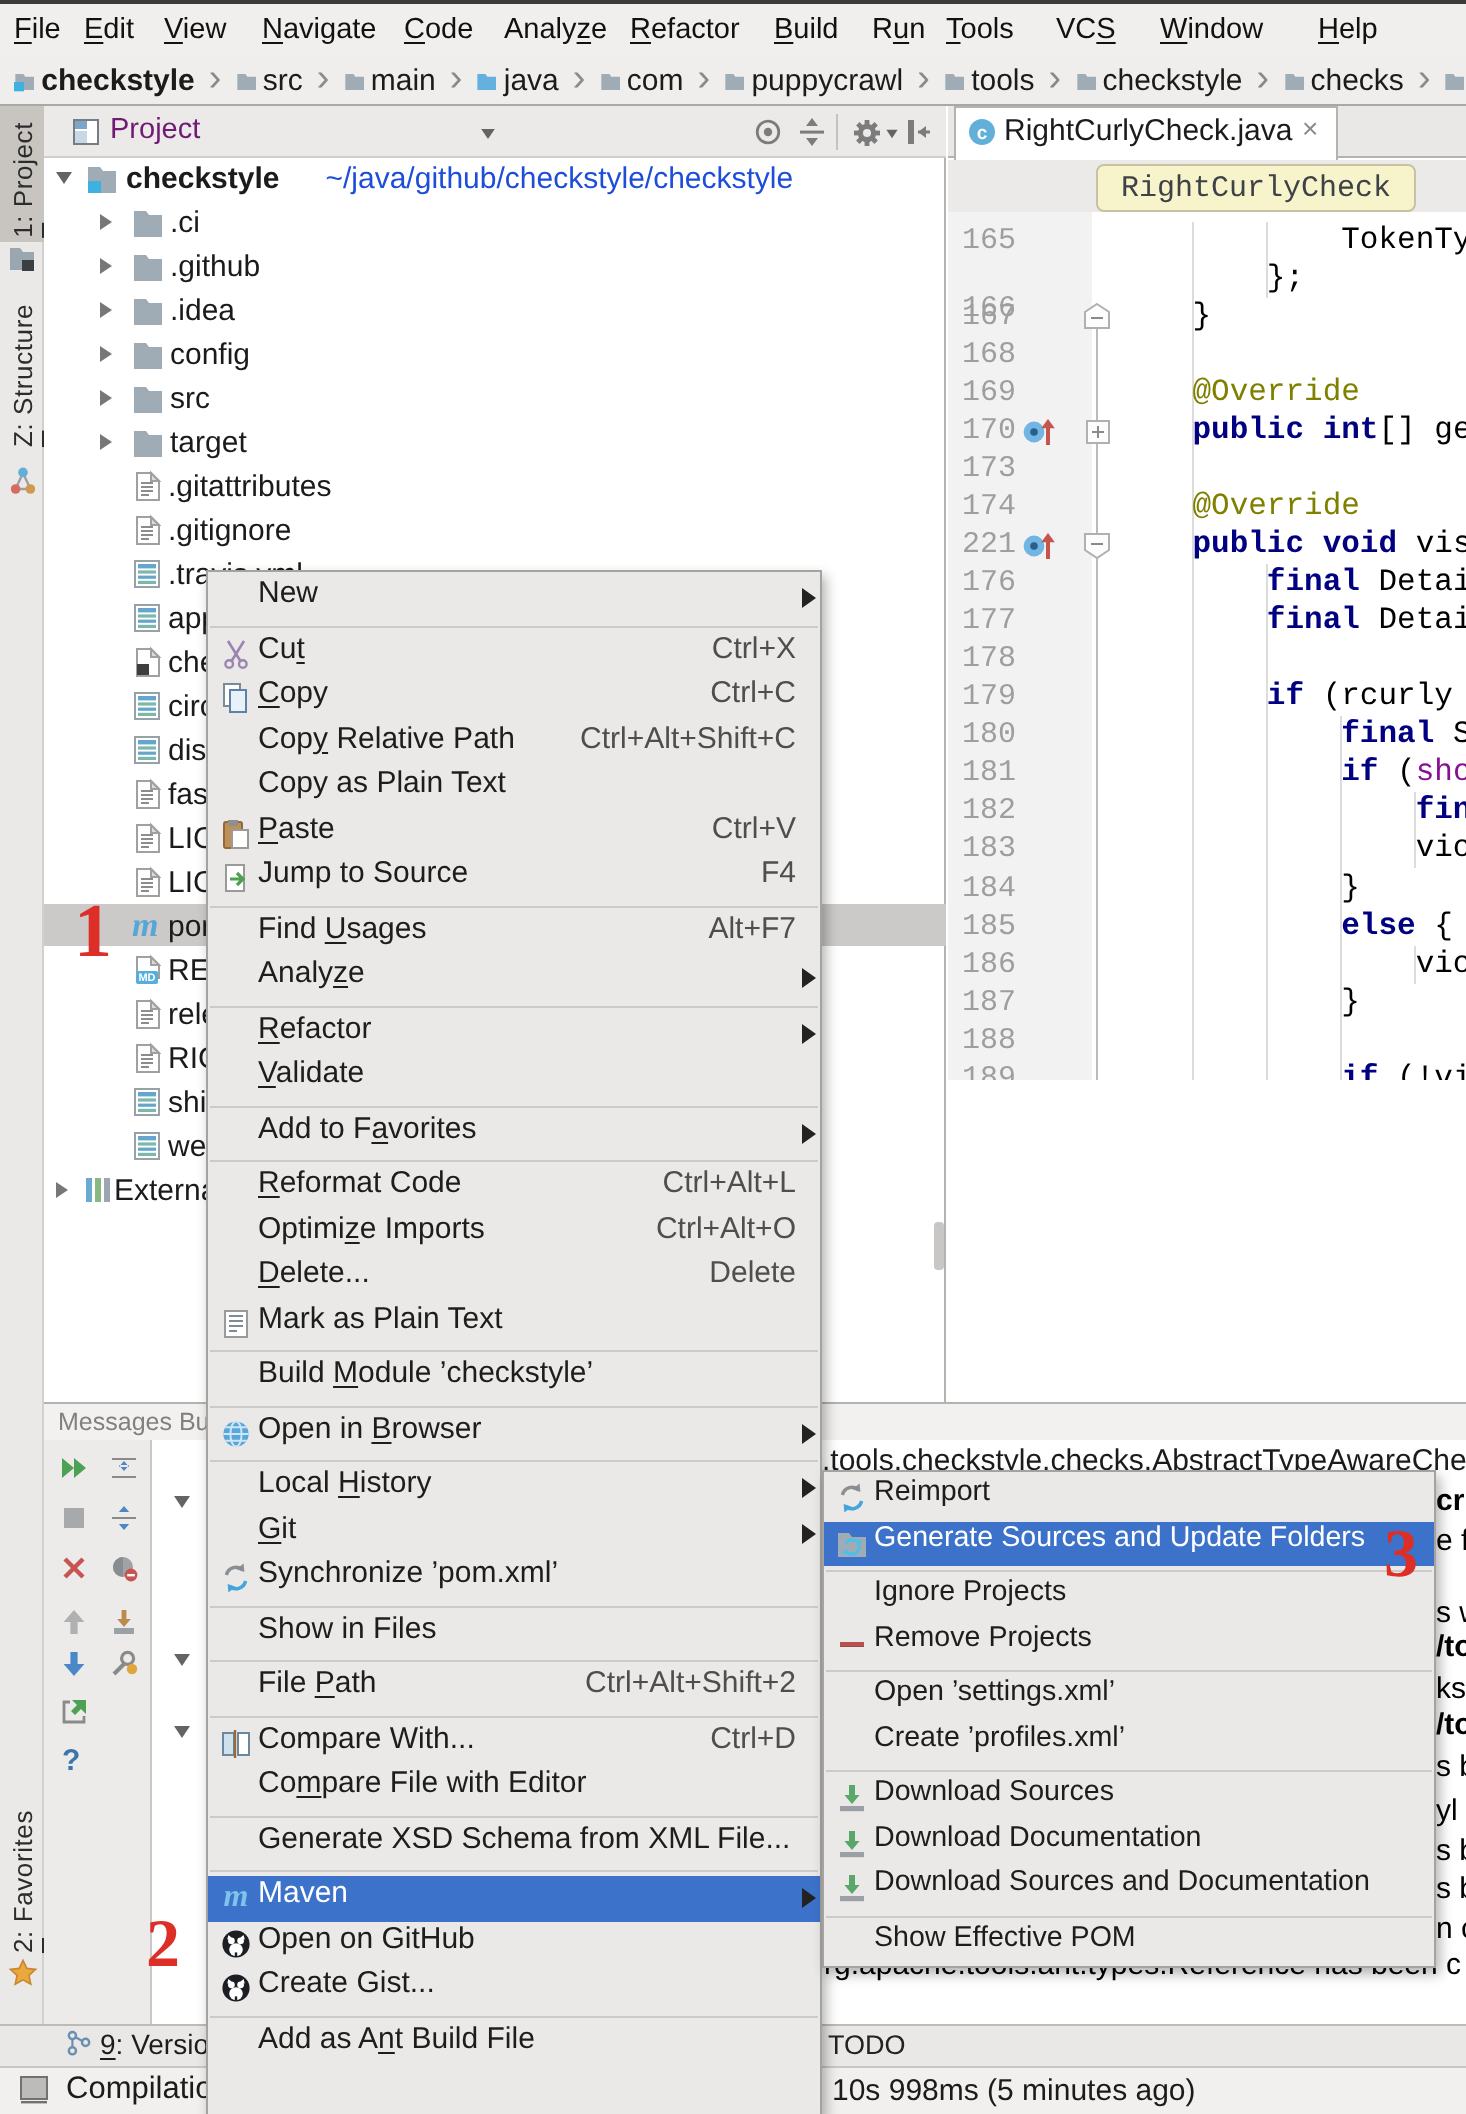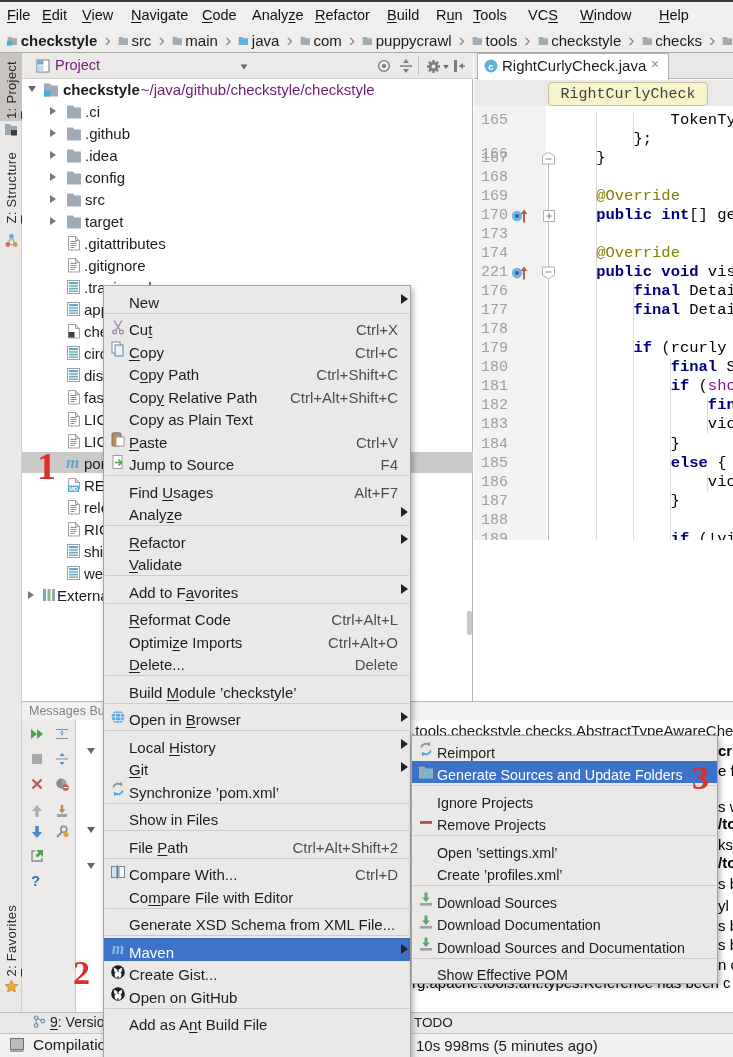--- a/index.html
+++ b/index.html
@@ -6,21 +6,21 @@
 *{box-sizing:border-box}
 .ab{position:absolute}
 .mono{font-family:"Liberation Mono",monospace}
 .b{font-weight:bold}
 svg{display:block}
 .tri-r{width:0;height:0;border-left:6px solid #777;border-top:4.5px solid transparent;border-bottom:4.5px solid transparent}
 .tri-d{width:0;height:0;border-top:6px solid #646464;border-left:4.5px solid transparent;border-right:4.5px solid transparent}
 .mtri{width:0;height:0;border-left:7px solid #222;border-top:5px solid transparent;border-bottom:5px solid transparent}
 u{text-decoration-thickness:1px;text-underline-offset:2px}
 .trow{position:absolute;height:22px;display:flex;align-items:center;font-size:15px;color:#1b1b1b;white-space:nowrap}
-.mi{position:relative;height:22.5px;display:flex;align-items:flex-end;font-size:15px;color:#1d1d1d;padding-left:25px;white-space:nowrap}
+.mi{position:relative;height:22.5px;display:flex;align-items:flex-start;font-size:15px;color:#1d1d1d;padding-left:25px;white-space:nowrap}
 .mi .ic{position:absolute;left:6px;top:3px;width:16px;height:16px}
 .mi .sc{position:absolute;right:12px;color:#4e4e4e}
 .mi .sub{position:absolute;right:2px;top:6px}
 #smenu .mi{font-size:14.3px}
 .msep{height:1px;background:#cdcbc8;margin:2px 1px}
 .menu{position:absolute;background:#eae9e7;border:1px solid #a5a3a0;box-shadow:2px 3px 6px rgba(0,0,0,.3);padding:2px 0}
 .hl{background:#3c72c9;color:#fff}
 .cl{position:absolute;left:0;width:174px;height:19.2px;white-space:pre;overflow:hidden}
 .k{color:#000080;font-weight:bold}
 .ann{color:#808000}
@@ -220,21 +220,21 @@
 <div class="ab" style="left:22px;top:452px;width:451px;height:21px;background:#cbcac8"></div>
 <div class="ab" style="left:467px;top:611px;width:5px;height:24px;background:#c9c7c5;border-radius:2px"></div>
 <div class="ab" id="tree" style="left:22px;top:79px;width:451px;height:622px;overflow:hidden">
 <div class="trow" style="left:6px;top:-1px">
       <span class="tri-d" style="margin-right:7px"></span>
       <svg width="16" height="15" viewBox="0 0 16 15" style="margin-right:4px">
         <path fill="#9fabb5" d="M1 1.5h6l1.5 2H15v11H1z"></path>
         <rect x="1" y="8.5" width="6.5" height="6" fill="#3eb1e1"></rect>
       </svg>
       <span class="b">checkstyle</span>
-      <span style="color:#701a75;margin-left:1px">~/java/github/checkstyle/checkstyle</span>
+      <span style="color:#1d4ed8;margin-left:23px">~/java/github/checkstyle/checkstyle</span>
     </div>
 <div class="trow" style="left:28px;top:21px"><span class="tri-r" style="margin-right:10px"></span><svg width="16" height="15" viewBox="0 0 16 15" style="margin-right:3px">
         <path fill="#9fabb5" d="M1 1.5h6l1.5 2H15v11H1z"></path>
       </svg>.ci</div>
 <div class="trow" style="left:28px;top:43px"><span class="tri-r" style="margin-right:10px"></span><svg width="16" height="15" viewBox="0 0 16 15" style="margin-right:3px">
         <path fill="#9fabb5" d="M1 1.5h6l1.5 2H15v11H1z"></path>
       </svg>.github</div>
 <div class="trow" style="left:28px;top:65px"><span class="tri-r" style="margin-right:10px"></span><svg width="16" height="15" viewBox="0 0 16 15" style="margin-right:3px">
         <path fill="#9fabb5" d="M1 1.5h6l1.5 2H15v11H1z"></path>
       </svg>.idea</div>
@@ -514,24 +514,20 @@
     </div>
 <div class="mi">
       <svg class="ic" viewBox="0 0 16 16">
         <rect x="2" y="1" width="8" height="11" fill="#fff" stroke="#7a8b9a"></rect>
         <rect x="5" y="4" width="8" height="11" fill="#e8f1f8" stroke="#5c82a8"></rect>
       </svg>
       <span><u>C</u>opy</span>
       <span class="sc">Ctrl+C</span>
     </div>
 <div class="mi">
-      <span>C<u>o</u>py Path</span>
-      <span class="sc">Ctrl+Shift+C</span>
-    </div>
-<div class="mi">
       <span>Cop<u>y</u> Relative Path</span>
       <span class="sc">Ctrl+Alt+Shift+C</span>
     </div>
 <div class="mi">
       <span>Copy as Plain Text</span>
     </div>
 <div class="mi">
       <svg class="ic" viewBox="0 0 16 16">
         <rect x="2" y="2" width="9" height="13" rx="1" fill="#c08f55" stroke="#8f6a3f"></rect>
         <rect x="4" y="1" width="5" height="3" fill="#8f8f8f"></rect>
@@ -575,20 +571,28 @@
       <span><u>R</u>eformat Code</span>
       <span class="sc">Ctrl+Alt+L</span>
     </div>
 <div class="mi">
       <span>Optimi<u>z</u>e Imports</span>
       <span class="sc">Ctrl+Alt+O</span>
     </div>
 <div class="mi">
       <span><u>D</u>elete...</span>
       <span class="sc">Delete</span>
+    </div>
+<div class="mi">
+      <svg class="ic" viewBox="0 0 16 16">
+        <rect x="2.5" y="1.5" width="11" height="13" fill="#fff" stroke="#9a9a9a"></rect>
+        <path d="M4.5 4h7M4.5 6.5h7M4.5 9h7M4.5 11.5h4" stroke="#7e8differ" stroke-width="1"></path>
+        <path d="M4.5 4h7M4.5 6.5h7M4.5 9h7M4.5 11.5h4" stroke="#7e8b96" stroke-width="1"></path>
+      </svg>
+      <span>Mark as Plain Text</span>
     </div>
 <div class="msep"></div>
 <div class="mi">
       <span>Build <u>M</u>odule ’checkstyle’</span>
     </div>
 <div class="msep"></div>
 <div class="mi">
       <svg class="ic" viewBox="0 0 16 16">
         <circle cx="8" cy="8" r="6.3" fill="#59a7d8"></circle>
         <ellipse cx="8" cy="8" rx="2.8" ry="6.3" fill="none" stroke="#cfe6f4" stroke-width="1"></ellipse>
@@ -641,27 +645,27 @@
 <div class="msep"></div>
 <div class="mi hl">
       <span class="ic" style="font-family:'Liberation Serif',serif;font-style:italic;font-weight:bold;color:#7ec3ea;font-size:16px;line-height:16px;text-align:center">m</span>
       <span>Maven</span>
       <span class="sub mtri"></span>
     </div>
 <div class="mi">
       <svg class="ic" viewBox="0 0 16 16">
         <use href="#ghub"></use>
       </svg>
+      <span>Open on GitHub</span>
+    </div>
+<div class="mi">
+      <svg class="ic" viewBox="0 0 16 16">
+        <use href="#ghub"></use>
+      </svg>
       <span>Create Gist...</span>
-    </div>
-<div class="mi">
-      <svg class="ic" viewBox="0 0 16 16">
-        <use href="#ghub"></use>
-      </svg>
-      <span>Open on GitHub</span>
     </div>
 <div class="msep"></div>
 <div class="mi">
       <span>Add as A<u>n</u>t Build File</span>
     </div>
 </div>
 <div class="menu" id="smenu" style="left:411px;top:735px;width:307px;height:249px">
 <div class="mi">
       <svg class="ic" viewBox="0 0 16 16">
         <use href="#sync"></use>

